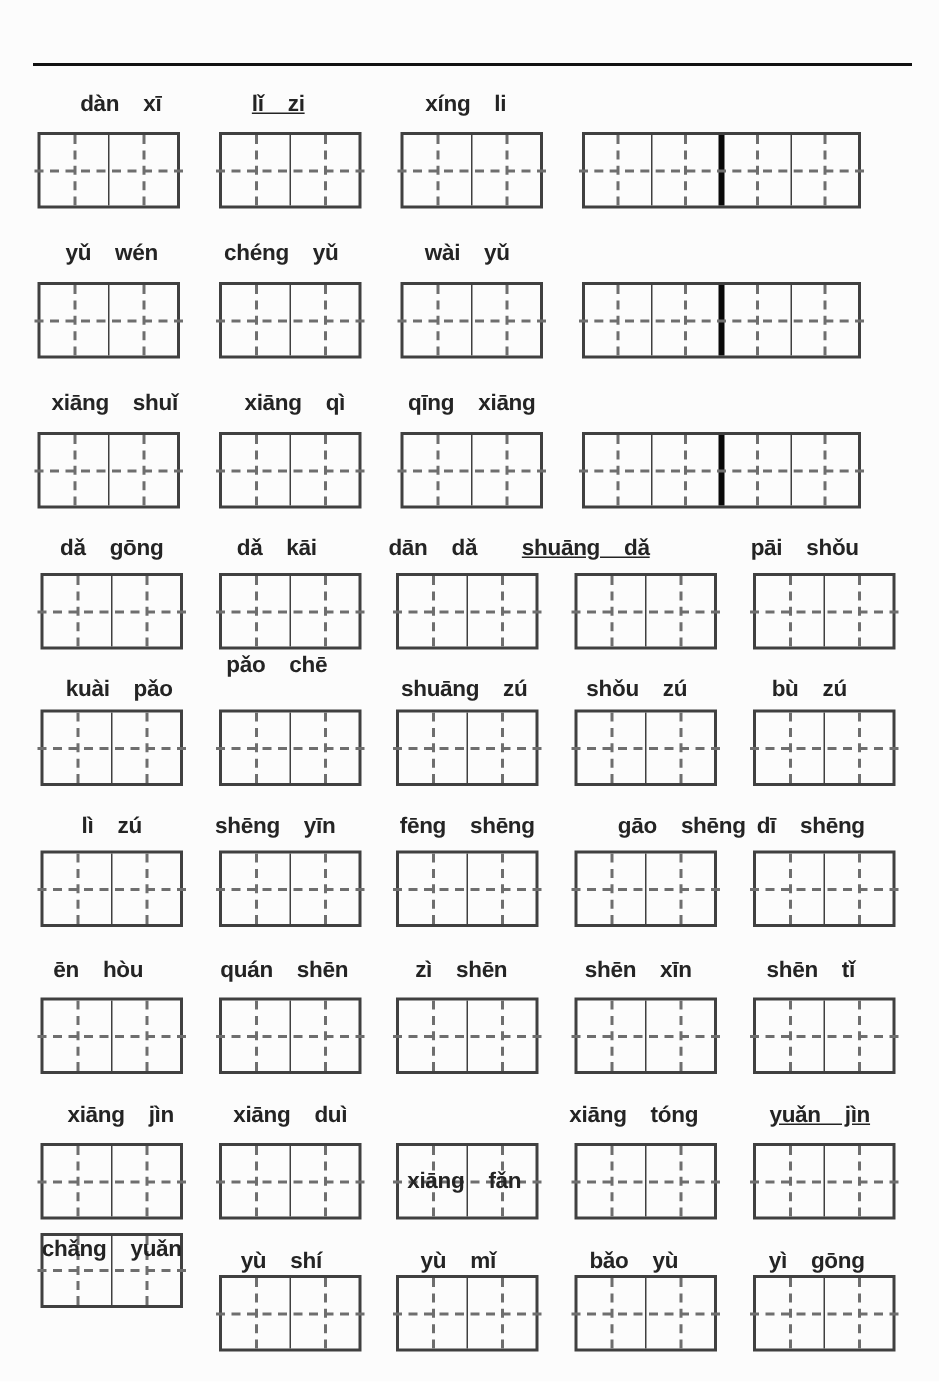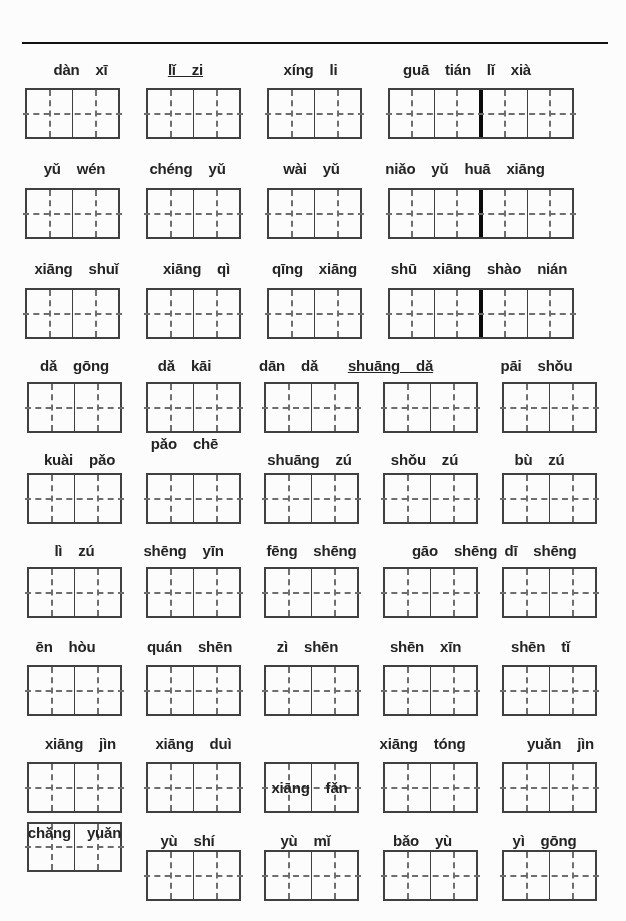--- a/index.html
+++ b/index.html
@@ -75,21 +75,20 @@
       <div class="cell"></div>
       <div class="cell sep"></div>
       <div class="hmid"></div>
     </div>
     <div class="pinyin-label" style="left: 263px; top: 60px; width: 95px;">xíng li</div>
     <div class="grid-box" style="left: 267px; top: 88px; width: 95px; height: 51px;">
       <div class="cell"></div>
       <div class="cell sep"></div>
       <div class="hmid"></div>
     </div>
-    <div class="pinyin-label" style="left: 374px; top: 60px; width: 186px;">guā tián lǐ xià</div>
     <div class="grid-box" style="left: 388px; top: 88px; width: 186px; height: 51px;">
       <div class="cell"></div>
       <div class="cell sep"></div>
       <div class="cell thick"></div>
       <div class="cell sep"></div>
       <div class="hmid"></div>
     </div>
     <div class="pinyin-label" style="left: 27px; top: 159px; width: 95px;">yǔ wén</div>
     <div class="grid-box" style="left: 25px; top: 188px; width: 95px; height: 51px;">
       <div class="cell"></div>
@@ -101,21 +100,20 @@
       <div class="cell"></div>
       <div class="cell sep"></div>
       <div class="hmid"></div>
     </div>
     <div class="pinyin-label" style="left: 264px; top: 159px; width: 95px;">wài yǔ</div>
     <div class="grid-box" style="left: 267px; top: 188px; width: 95px; height: 51px;">
       <div class="cell"></div>
       <div class="cell sep"></div>
       <div class="hmid"></div>
     </div>
-    <div class="pinyin-label" style="left: 372px; top: 159px; width: 186px;">niǎo yǔ huā xiāng</div>
     <div class="grid-box" style="left: 388px; top: 188px; width: 186px; height: 51px;">
       <div class="cell"></div>
       <div class="cell sep"></div>
       <div class="cell thick"></div>
       <div class="cell sep"></div>
       <div class="hmid"></div>
     </div>
     <div class="pinyin-label" style="left: 29px; top: 259px; width: 95px;">xiāng shuǐ</div>
     <div class="grid-box" style="left: 25px; top: 288px; width: 95px; height: 51px;">
       <div class="cell"></div>
@@ -127,21 +125,20 @@
       <div class="cell"></div>
       <div class="cell sep"></div>
       <div class="hmid"></div>
     </div>
     <div class="pinyin-label" style="left: 267px; top: 259px; width: 95px;">qīng xiāng</div>
     <div class="grid-box" style="left: 267px; top: 288px; width: 95px; height: 51px;">
       <div class="cell"></div>
       <div class="cell sep"></div>
       <div class="hmid"></div>
     </div>
-    <div class="pinyin-label" style="left: 386px; top: 259px; width: 186px;">shū xiāng shào nián</div>
     <div class="grid-box" style="left: 388px; top: 288px; width: 186px; height: 51px;">
       <div class="cell"></div>
       <div class="cell sep"></div>
       <div class="cell thick"></div>
       <div class="cell sep"></div>
       <div class="hmid"></div>
     </div>
     <div class="pinyin-label" style="left: 27px; top: 356px; width: 95px;">dǎ gōng</div>
     <div class="grid-box" style="left: 27px; top: 382px; width: 95px; height: 51px;">
       <div class="cell"></div>
@@ -279,21 +276,21 @@
       <div class="cell"></div>
       <div class="cell sep"></div>
       <div class="hmid"></div>
     </div>
     <div class="pinyin-label" style="left: 375px; top: 734px; width: 95px;">xiāng tóng</div>
     <div class="grid-box" style="left: 383px; top: 762px; width: 95px; height: 51px;">
       <div class="cell"></div>
       <div class="cell sep"></div>
       <div class="hmid"></div>
     </div>
-    <div class="pinyin-label" style="left: 513px; top: 734px; width: 95px;">yuǎn jìn</div>
+    <div class="pinyin-label" style="left: 499px; top: 734px; width: 95px; text-decoration: underline;">yuǎn jìn</div>
     <div class="grid-box" style="left: 502px; top: 762px; width: 95px; height: 51px;">
       <div class="cell"></div>
       <div class="cell sep"></div>
       <div class="hmid"></div>
     </div>
     <div class="pinyin-label" style="left: 27px; top: 823px; width: 95px;">chǎng yuǎn</div>
     <div class="grid-box" style="left: 27px; top: 822px; width: 95px; height: 50px;">
       <div class="cell"></div>
       <div class="cell sep"></div>
       <div class="hmid"></div>

